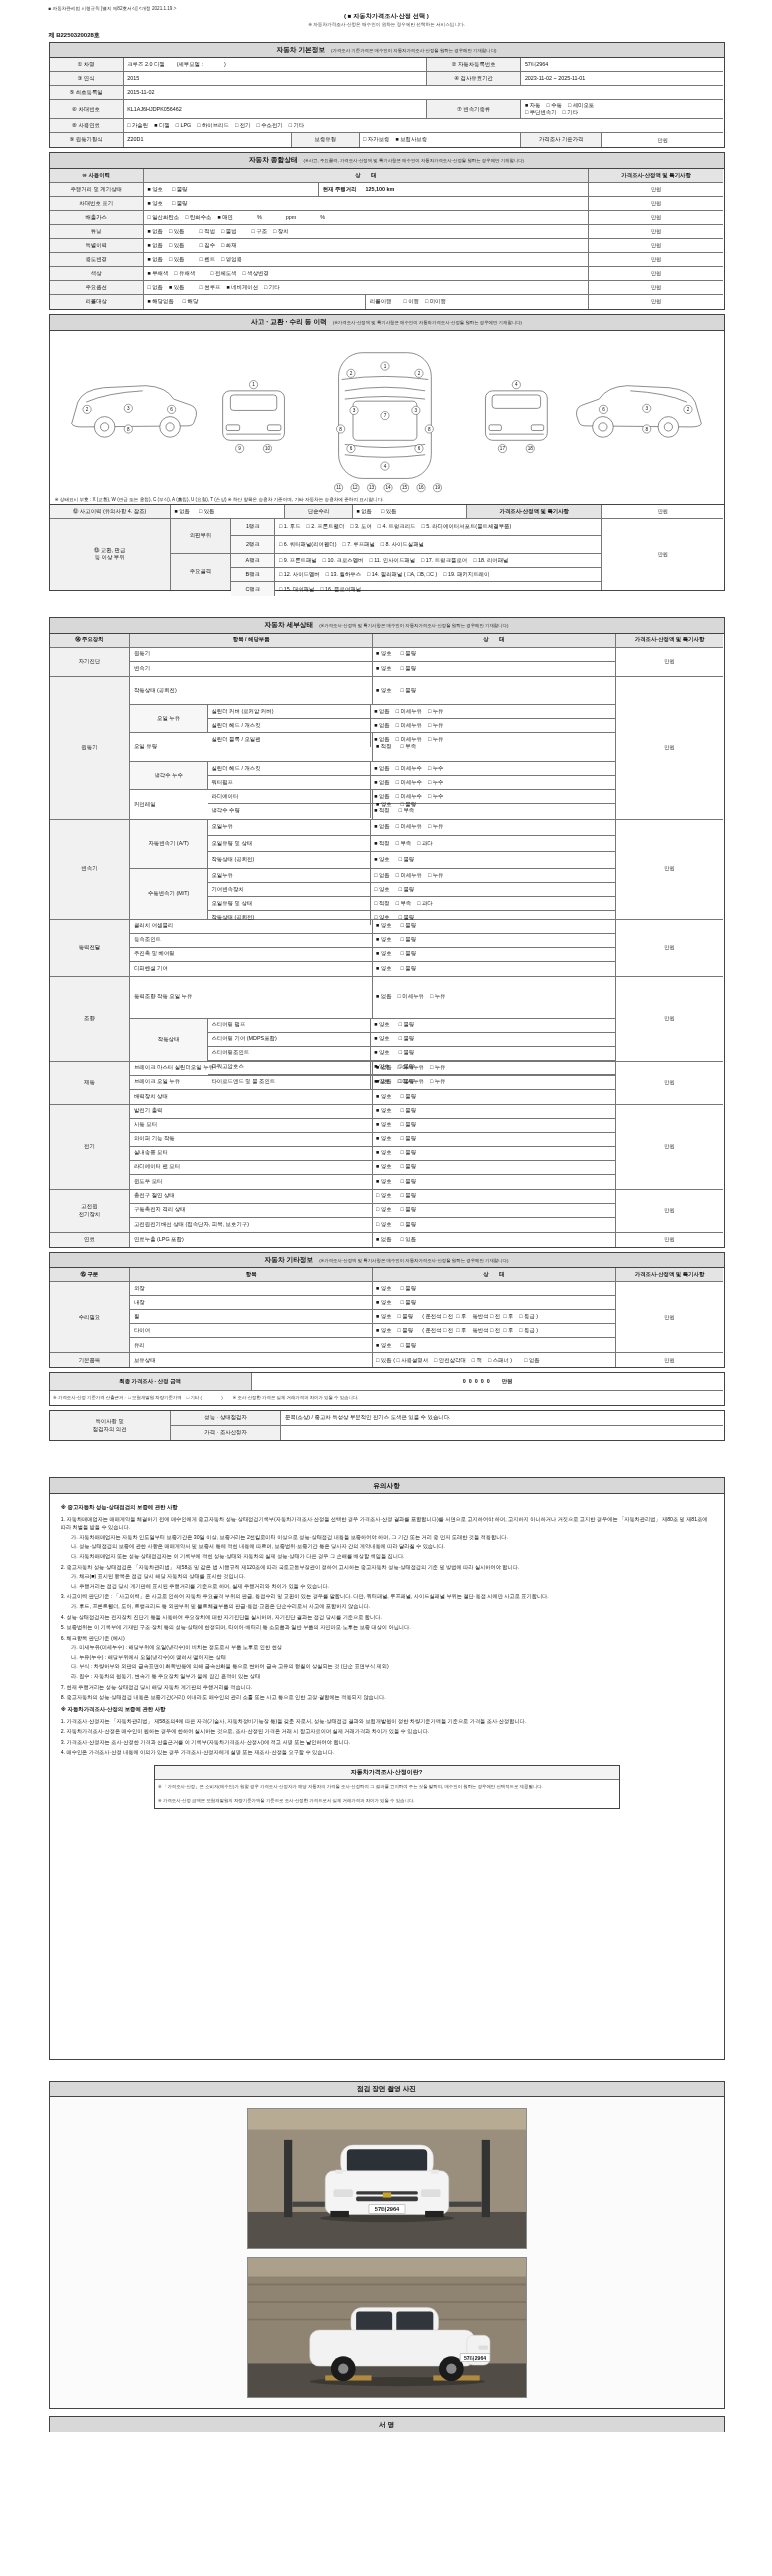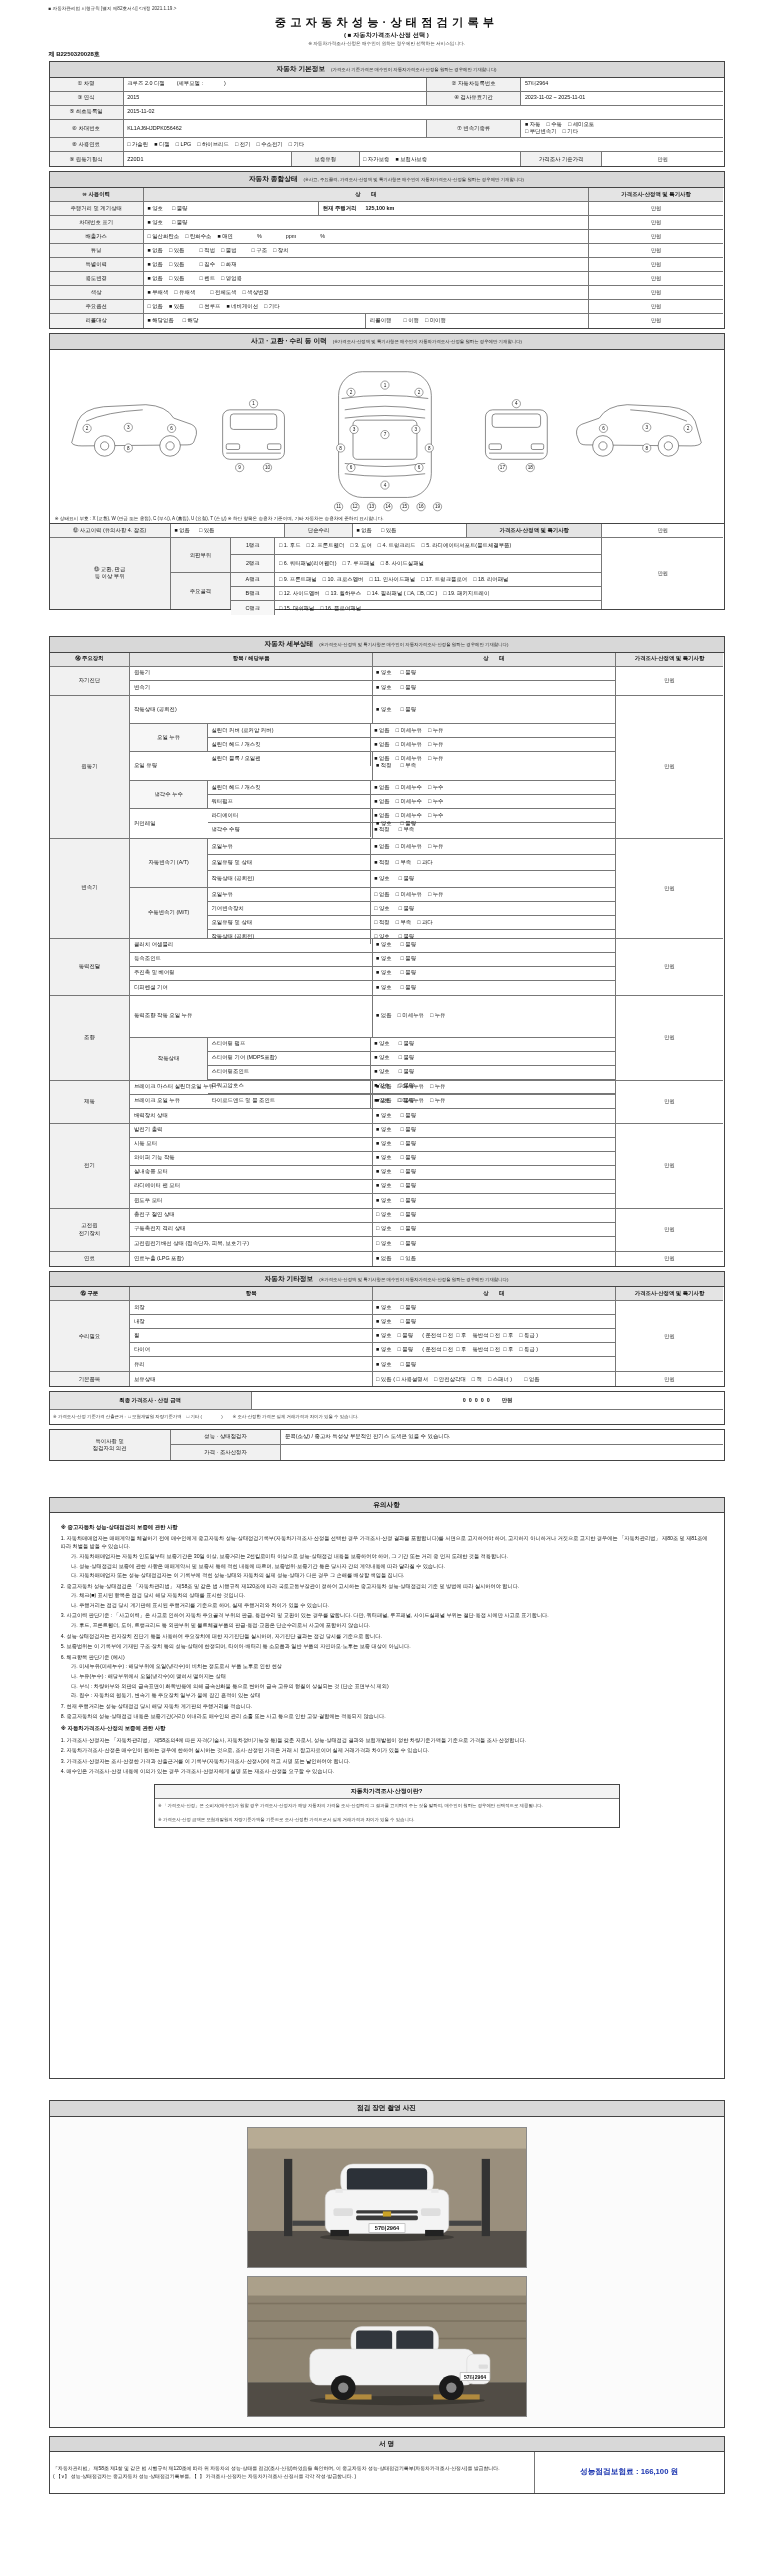--- a/index.html
+++ b/index.html
@@ -48,21 +48,20 @@
   .photosec{border:0.6px solid #444;background:#fbfbfb;display:flex;flex-direction:column;align-items:center;gap:8.2px;padding:10.3px 0;}
   .photo{border:0.5px solid #8a8a8a;width:278px;height:139px;background:#777;}
   .sp8{height:4.1px;} .sp40{height:20.6px;} .sp50{height:26px;} .sp70{height:36px;} .sp14{height:7.2px;}
 </style>
 </head>
 <body>
 
 <div class="page">
 
   <div class="tiny">■ 자동차관리법 시행규칙 [별지 제82호서식] &lt;개정 2021.1.19.&gt;</div>
-  <div class="title">중고자동차성능·상태점검기록부</div>
   <div class="subtitle">( ■ 자동차가격조사·산정 선택 )</div>
   <div class="subnote">※ 자동차가격조사·산정은 매수인이 원하는 경우에만 선택하는 서비스입니다.</div>
   <div class="docno">제 B2250320028호</div>
 
   <div class="band">
     <span>자동차 기본정보</span>
     <span class="bn">(가격조사 기준가격은 매수인이 자동차가격조사·산정을 원하는 경우에만 기재합니다)</span>
   </div>
   <div class="tbl">
       <div class="row">
@@ -546,22 +545,15 @@
       <rect x="412" y="186" width="58" height="15" fill="#fff" stroke="#999"></rect>
       <text x="441" y="198" text-anchor="middle" font-size="10" font-weight="bold" fill="#111">57터2964</text>
     </svg>
   </div>
 
   <div class="sp14"></div>
 
   <div class="band">
     <span>서  명</span>
   </div>
-  <div class="tbl">
-      <div class="row">
-        <div class="cell pp" style="width: 72%; min-height: 41px;">「자동차관리법」 제58조 제1항 및 같은 법 시행규칙 제120조에 따라 위 자동차의 성능·상태를 점검(조사·산정)하였음을 확인하며, 이 중고자동차 성능·상태점검기록부(자동차가격조사·산정서)를 발급합니다.
-( 【∨】 성능·상태점검자는 중고자동차 성능·상태점검기록부를, 【  】 가격조사·산정자는 자동차가격조사·산정서를 각각 작성·발급합니다. )</div>
-        <div class="cell fee" style="width: 28%;">성능점검보험료 : 166,100 원</div>
-      </div>
-    </div>
 
 </div>
 
 
 </body></html>

